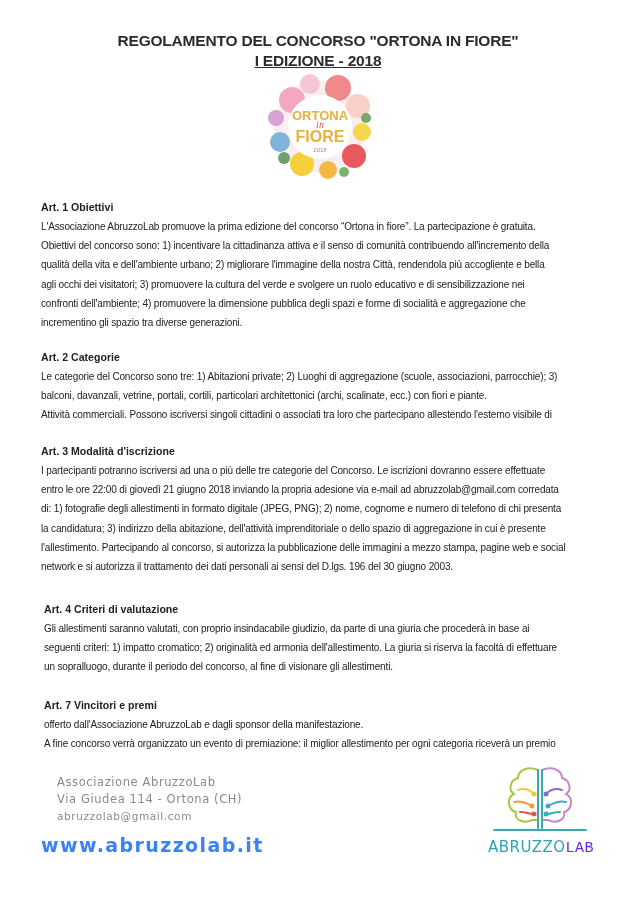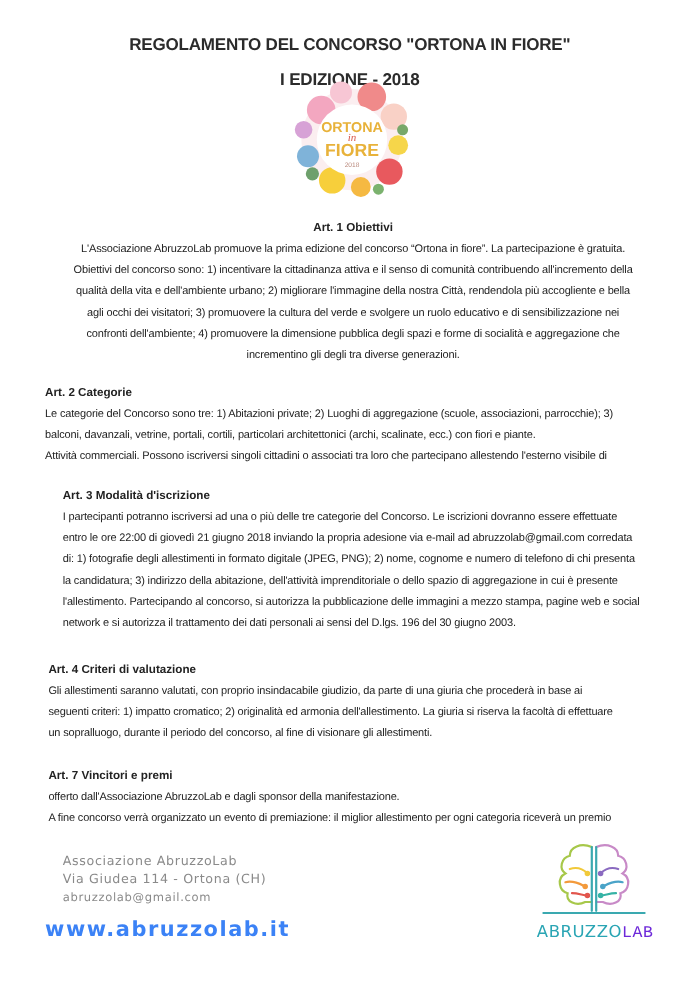--- a/index.html
+++ b/index.html
@@ -1,29 +1,29 @@
 <!DOCTYPE html>
 <html><head>
 <meta charset="utf-8">
 <style>
   html, body { margin: 0; padding: 0; background: #ffffff; }
   body { width: 636px; height: 900px; position: relative; overflow: hidden;
          font-family: "Liberation Sans", "DejaVu Sans", sans-serif; color: #222; }
   .title { position: absolute; left: 0; width: 636px; text-align: center;
            font-weight: bold; font-size: 15.5px; color: #2b2b2b; letter-spacing: -0.2px; }
   .title.l1 { top: 32px; }
-  .title.l2 { top: 64px; }
+  .title.l2 { top: 52px; text-decoration: underline; }
   .flower-logo { position: absolute; left: 262px; top: 72px; width: 116px; height: 108px; }
   .article { position: absolute; left: 41px; width: 560px; }
   .art-head { font-weight: bold; font-size: 10.6px; color: #222; height: 19px; line-height: 19px; }
   .art-body { font-size: 10px; line-height: 19.2px; color: #222; letter-spacing: -0.15px; }
   .art-body .ln { display: block; white-space: nowrap; }
-  #art1 { top: 198px; text-align: center; }
+  #art1 { top: 198px; }
   #art2 { top: 348px; }
-  #art3 { top: 442px; margin-left: 16px; }
+  #art3 { top: 442px; }
   #art4 { top: 600px; left: 44px; }
   #art5 { top: 696px; left: 44px; }
   .footer-info { position: absolute; left: 57px; top: 774px; font-size: 11.5px;
                  color: #8a8a8a; line-height: 17px; letter-spacing: 0.6px; font-family: "DejaVu Sans", sans-serif; }
   .footer-info .small { font-size: 10.5px; }
   .website { position: absolute; left: 41px; top: 834px; font-size: 19px; font-weight: bold;
              color: #3b82f6; letter-spacing: 1.4px; font-family: "DejaVu Sans", sans-serif; text-decoration: none; }
   .abruzzo-logo { position: absolute; left: 488px; top: 762px; width: 104px; height: 110px; }
   .abruzzo-logo .brand { position: absolute; left: 0; top: 76px; width: 104px; text-align: center;
                          font-size: 15px; letter-spacing: 0.5px; font-family: "DejaVu Sans", sans-serif; }
@@ -61,21 +61,21 @@
 </svg>
 
 <section class="article" id="art1">
   <div class="art-head">Art. 1 Obiettivi</div>
   <div class="art-body">
     <span class="ln">L'Associazione AbruzzoLab promuove la prima edizione del concorso “Ortona in fiore”. La partecipazione è gratuita.</span>
     <span class="ln">Obiettivi del concorso sono: 1) incentivare la cittadinanza attiva e il senso di comunità contribuendo all'incremento della</span>
     <span class="ln">qualità della vita e dell'ambiente urbano; 2) migliorare l'immagine della nostra Città, rendendola più accogliente e bella</span>
     <span class="ln">agli occhi dei visitatori; 3) promuovere la cultura del verde e svolgere un ruolo educativo e di sensibilizzazione nei</span>
     <span class="ln">confronti dell'ambiente; 4) promuovere la dimensione pubblica degli spazi e forme di socialità e aggregazione che</span>
-    <span class="ln">incrementino gli degli tra diverse generazioni.</span>
+    <span class="ln">incrementino gli spazio tra diverse generazioni.</span>
   </div>
 </section>
 
 <section class="article" id="art2">
   <div class="art-head">Art. 2 Categorie</div>
   <div class="art-body">
     <span class="ln">Le categorie del Concorso sono tre: 1) Abitazioni private; 2) Luoghi di aggregazione (scuole, associazioni, parrocchie); 3)</span>
     <span class="ln">balconi, davanzali, vetrine, portali, cortili, particolari architettonici (archi, scalinate, ecc.) con fiori e piante.</span>
     <span class="ln">Attività commerciali. Possono iscriversi singoli cittadini o associati tra loro che partecipano allestendo l'esterno visibile di</span>
   </div>

